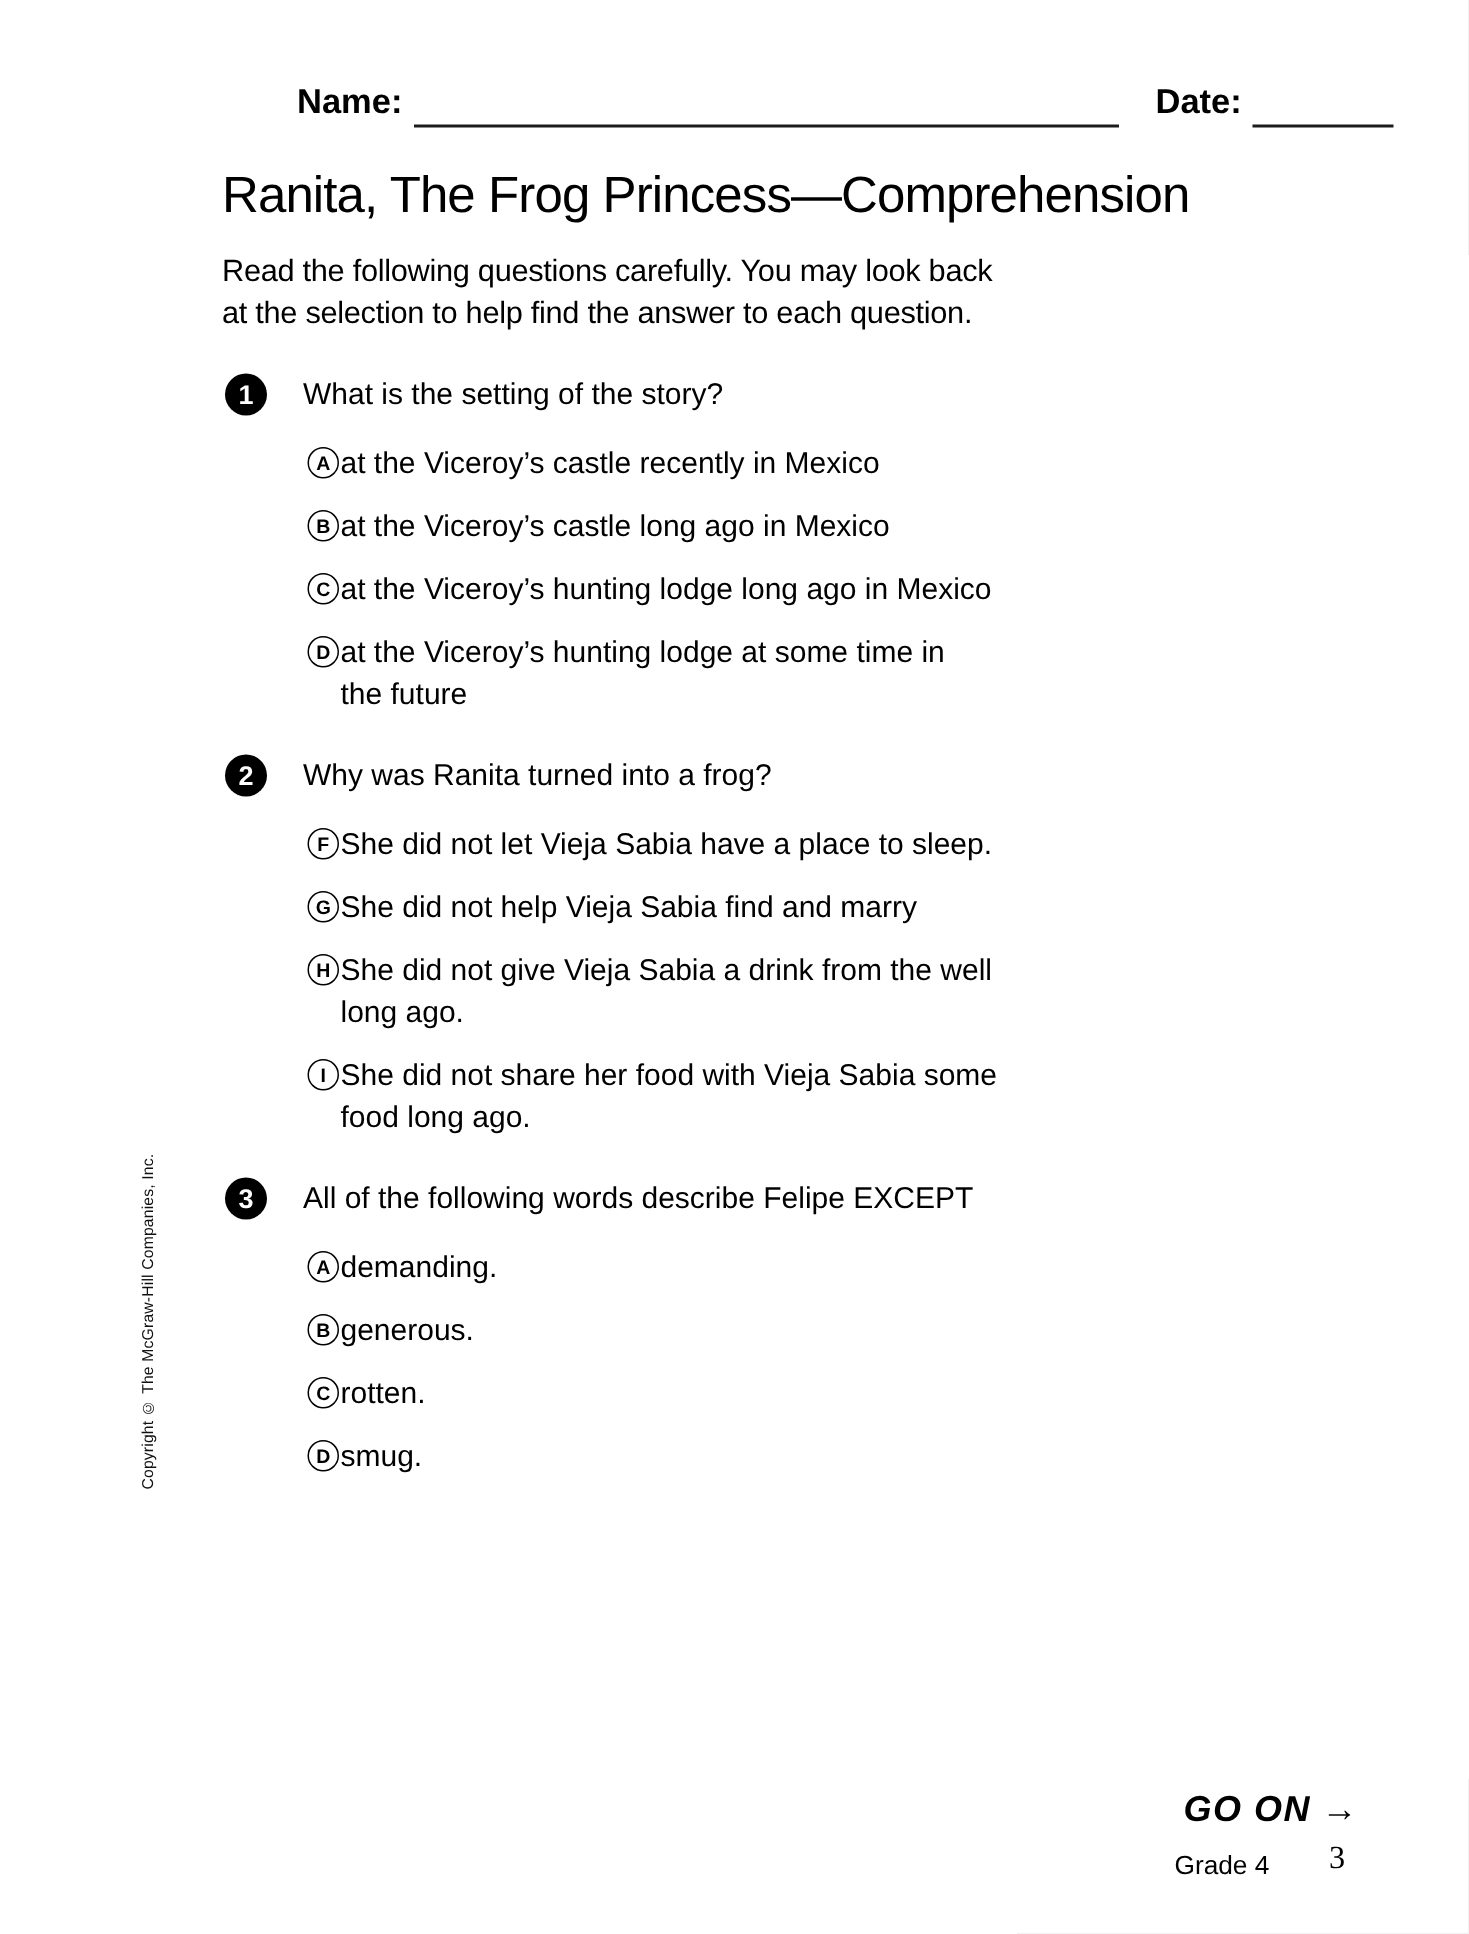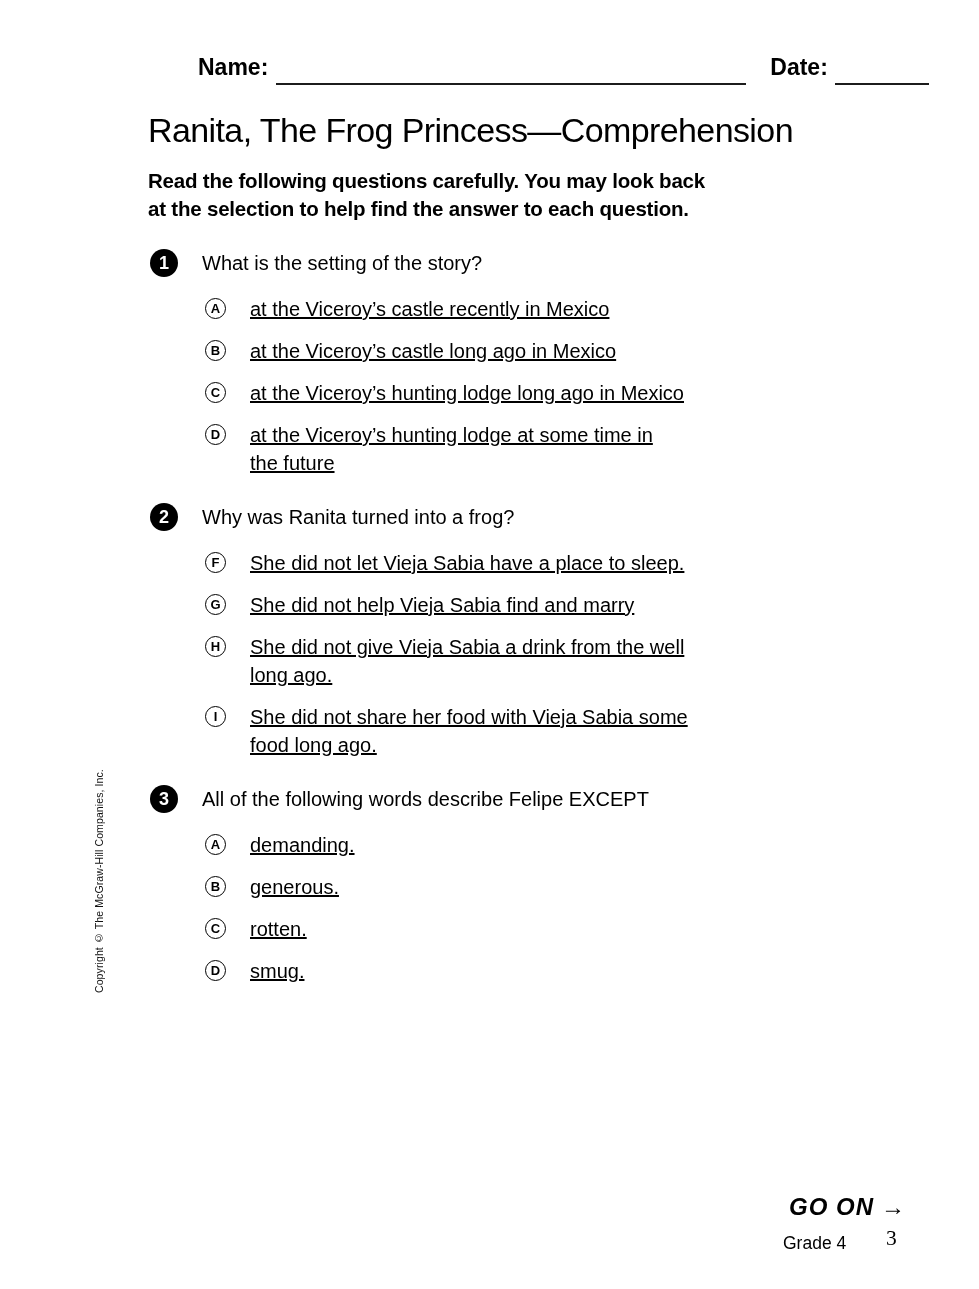--- a/index.html
+++ b/index.html
@@ -49,21 +49,21 @@
     letter-spacing: -0.6px;
     white-space: nowrap;
   }
 
   
   .instructions {
     position: absolute;
     left: 148px;
     top: 167px;
     font-size: 20.5px;
-    font-weight: bold;
+    font-weight: normal;
     line-height: 27.5px;
     letter-spacing: -0.2px;
   }
 
   
   .questions {
     position: absolute;
     left: 150px;
     top: 249px;
     width: 650px;
@@ -107,24 +107,23 @@
     border-radius: 50%;
     font-size: 13px;
     font-weight: 600;
     display: flex;
     align-items: center;
     justify-content: center;
     flex-shrink: 0;
     margin-top: 3px;
   }
   .opt-text {
-    margin-left: 24px;
+    margin-left: 1px;
     font-size: 20px;
     line-height: 28px;
-    text-decoration: underline;
   }
 
   
   .copyright {
     position: absolute;
     left: 93px;
     top: 799px;
     height: 194px;
     font-size: 10.5px;
     letter-spacing: 0.1px;

